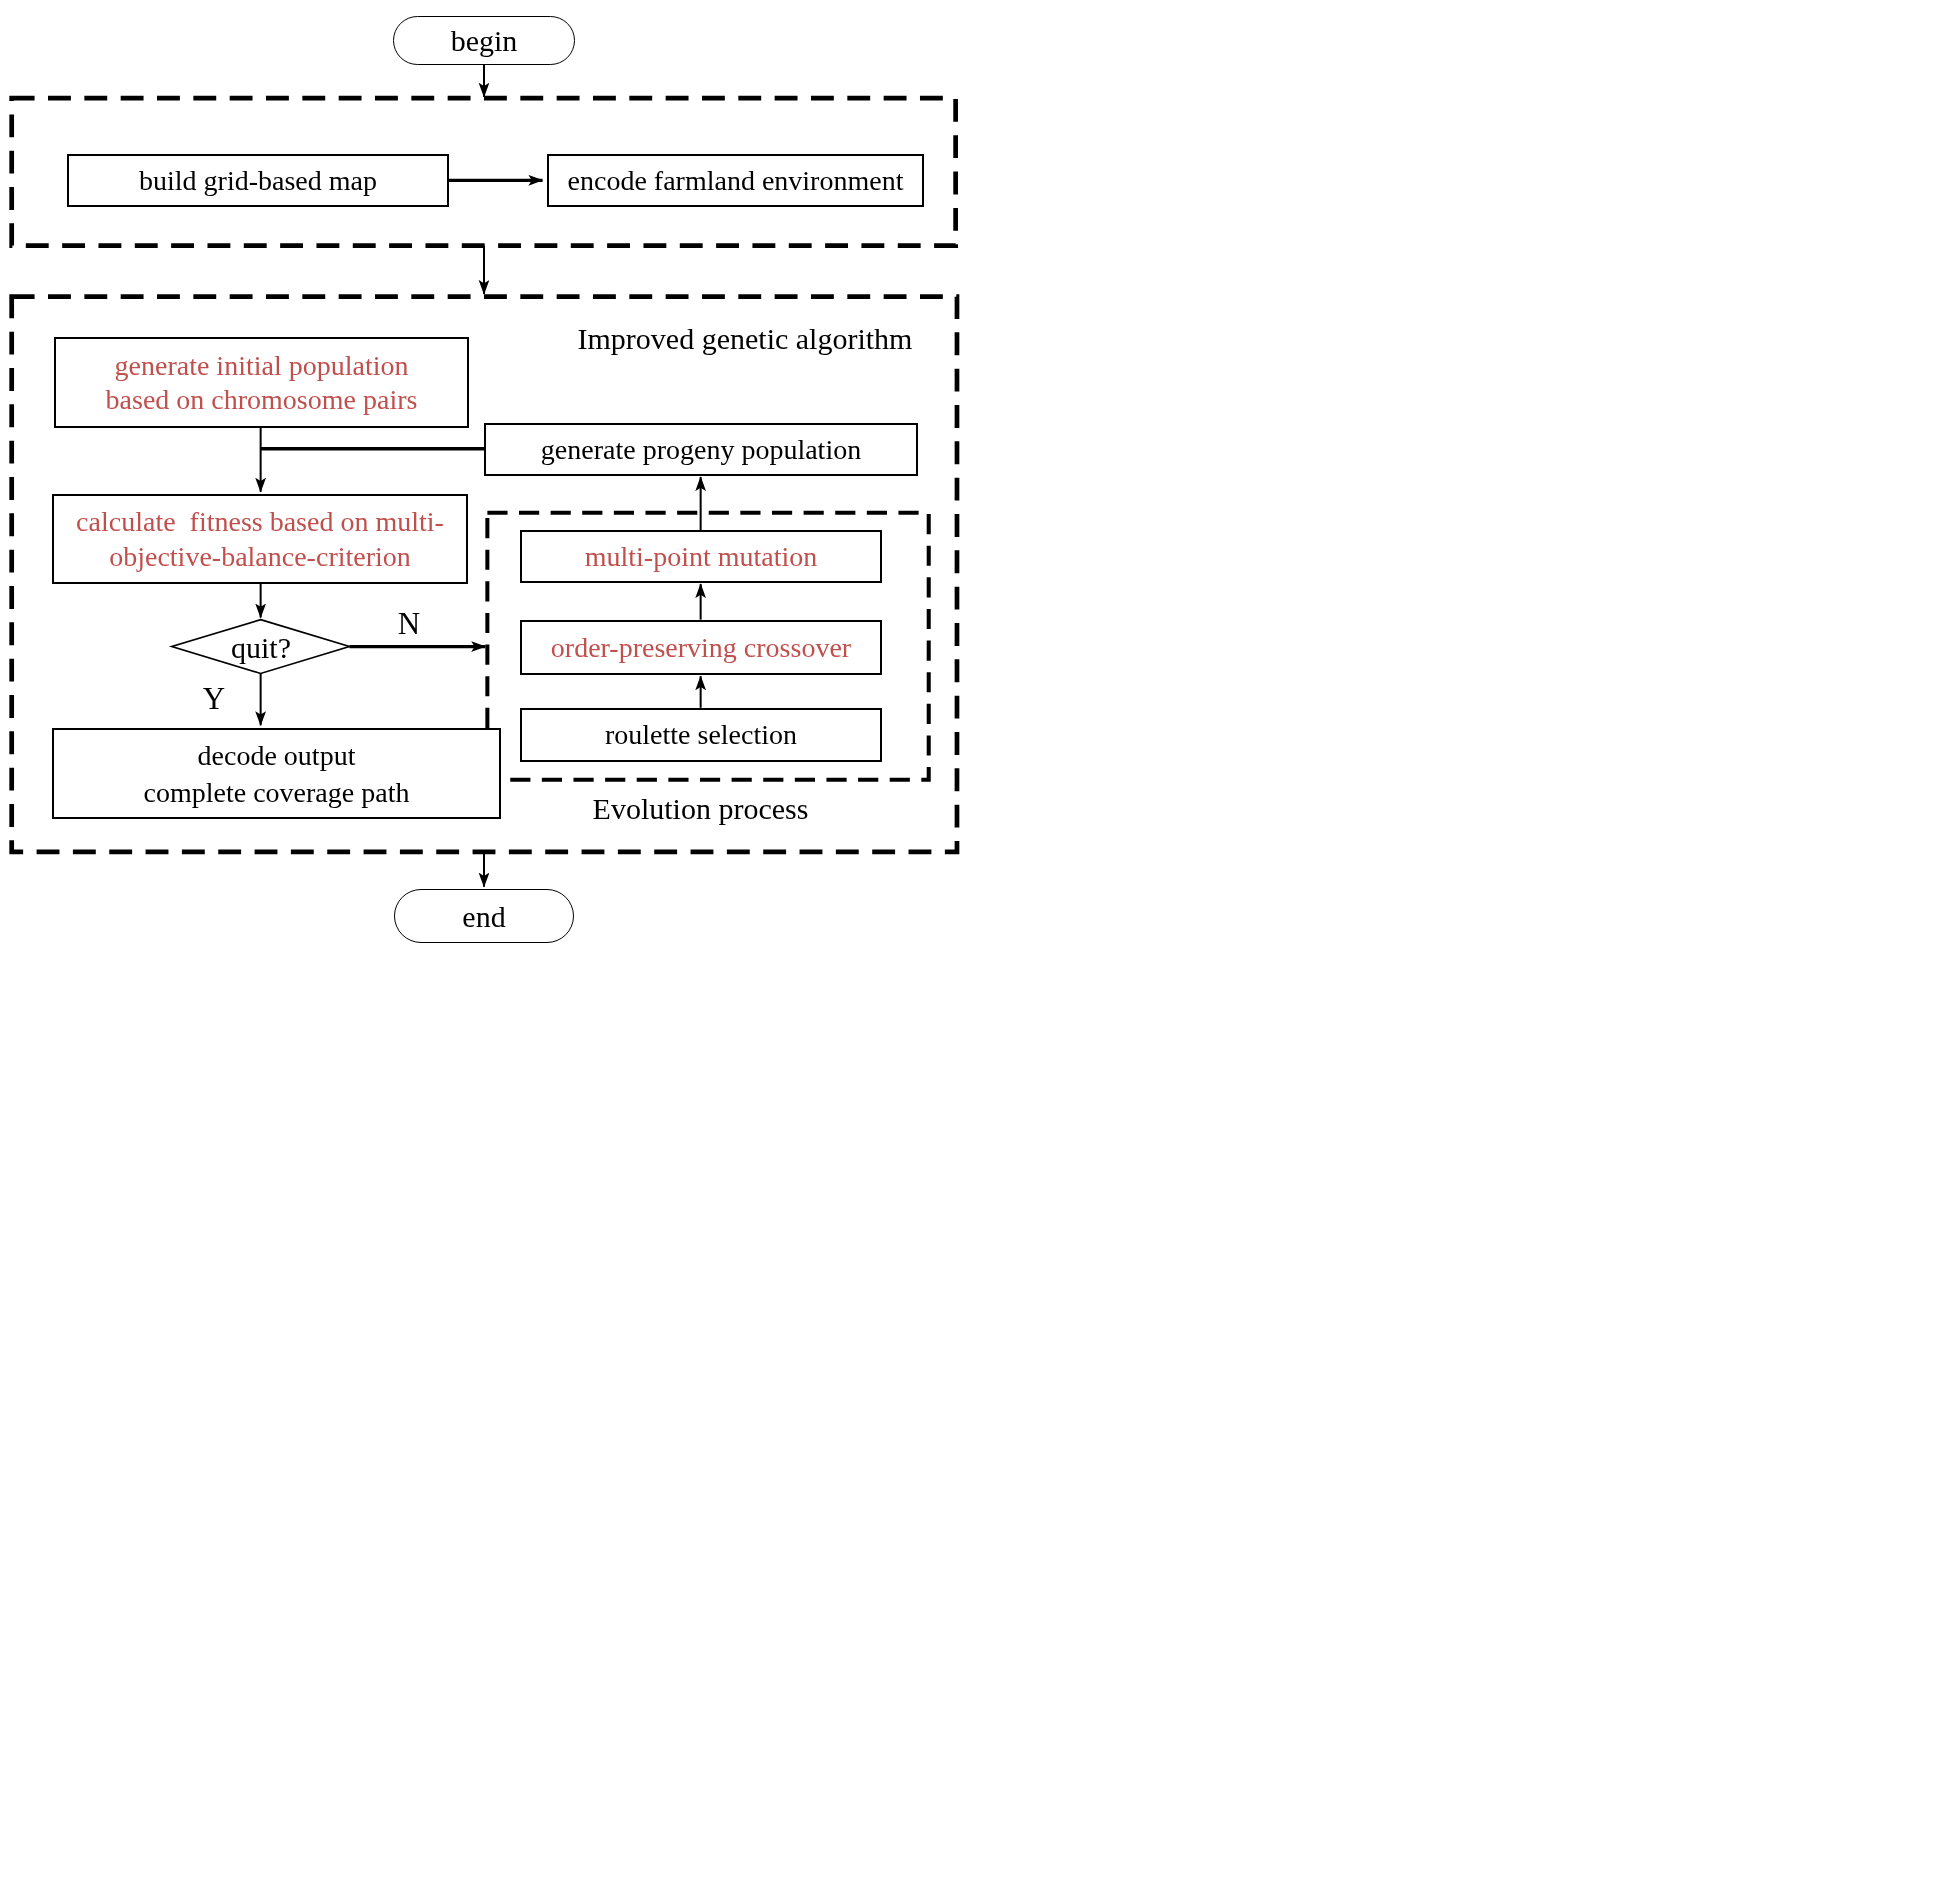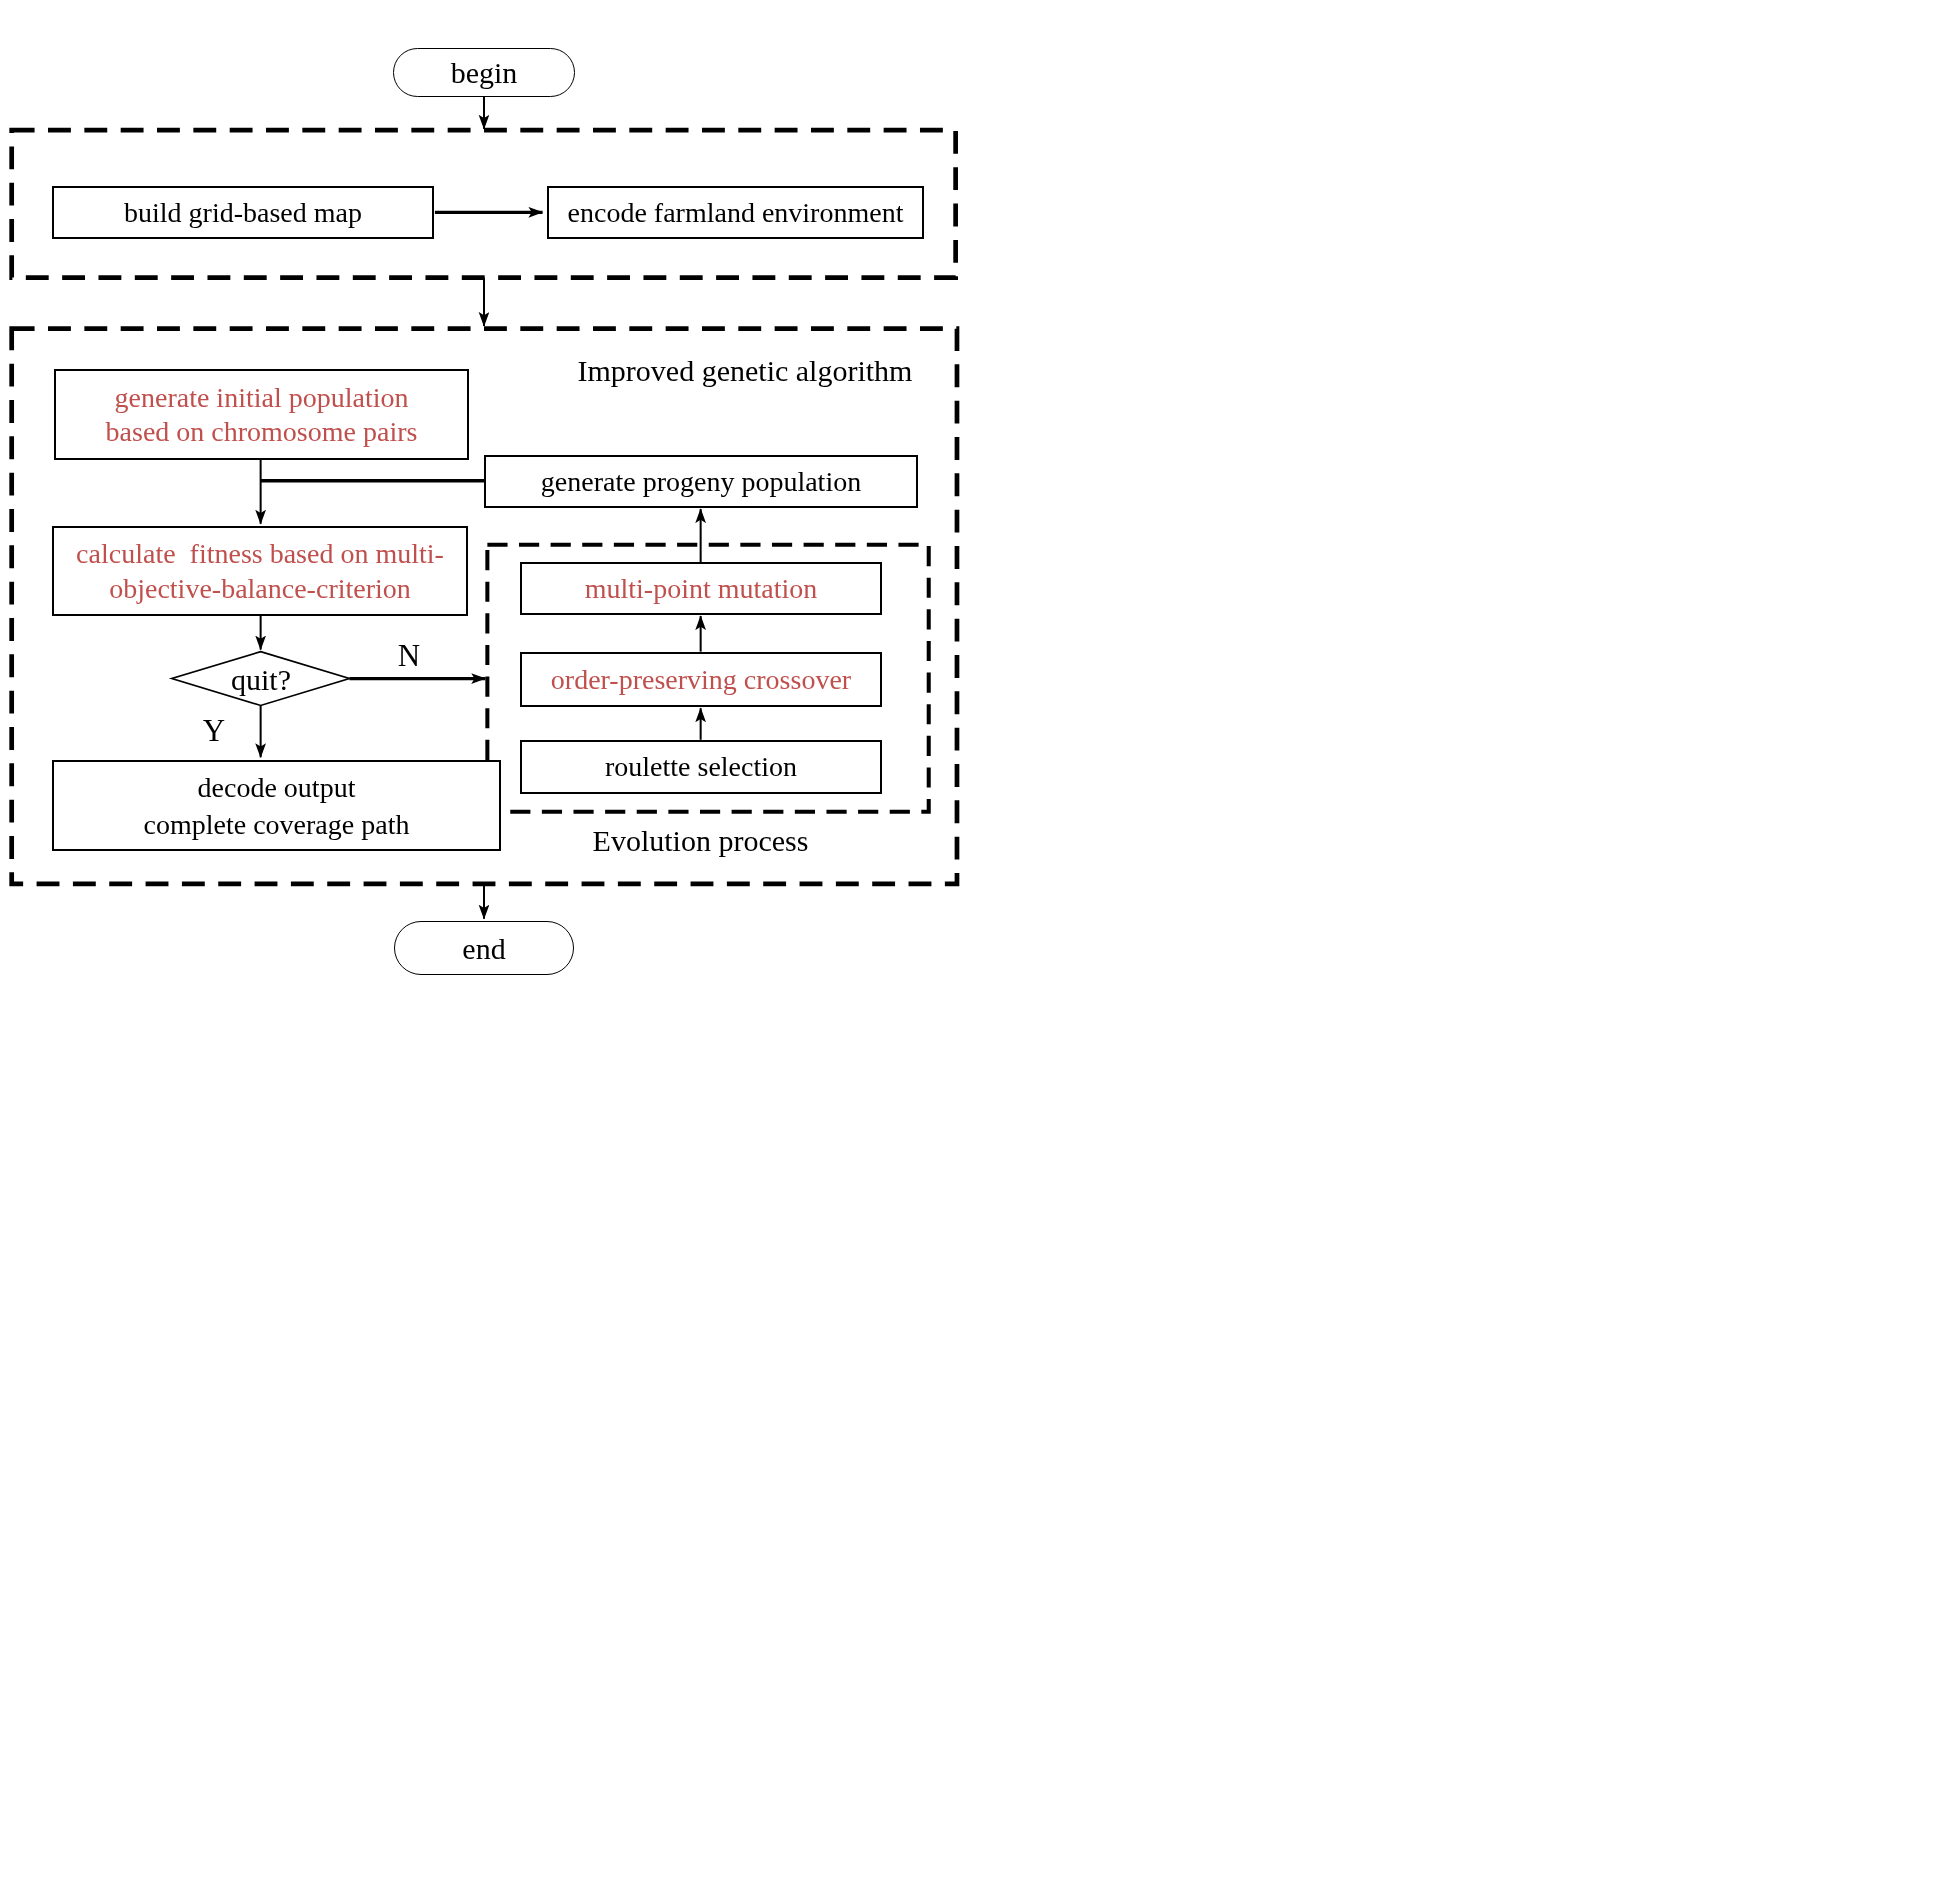--- a/index.html
+++ b/index.html
@@ -4,21 +4,20 @@
 <style>
   html, body { margin: 0; padding: 0; background: #ffffff; }
   #canvas {
     position: relative;
     width: 968px;
     height: 950px;
     background: #ffffff;
     font-family: "Liberation Serif", "DejaVu Serif", serif;
     color: #000000;
     overflow: hidden;
-    margin-top: 32px;
   }
   #wires {
     position: absolute;
     left: 0; top: 0;
     width: 968px; height: 950px;
     z-index: 0;
   }
   .node, .label {
     position: absolute;
     display: flex;
@@ -70,21 +69,21 @@
     <line x1="719" y1="1266" x2="719" y2="1318" stroke="#000000" stroke-width="3" marker-end="url(#ah)"></line>
 
     <polygon points="387,921 519,961 387,1001 255,961" fill="#ffffff" stroke="#000000" stroke-width="2.5"></polygon>
   </svg>
 
   <div class="node oval fs-title" style="left:393px; top:15.5px; width:182px; height:49px; border-radius:25px;">
     <span class="t-line">begin</span>
   </div>
 
 
-  <div class="node rect fs-node" style="left:52px; top:154px; width:382px; height:53px;">
+  <div class="node rect fs-node" style="left:67px; top:154px; width:382px; height:53px;">
     <span class="t-line">build grid-based map</span>
   </div>
 
   <div class="node rect fs-node" style="left:547px; top:154px; width:377px; height:53px;justify-content:center;">
     <span class="t-line">encode farmland environment</span>
   </div>
 
   <div class="label fs-title" style="left:526px; top:323px; width:438px; height:31px;">
     <span class="t-line">Improved genetic algorithm</span>
   </div>

